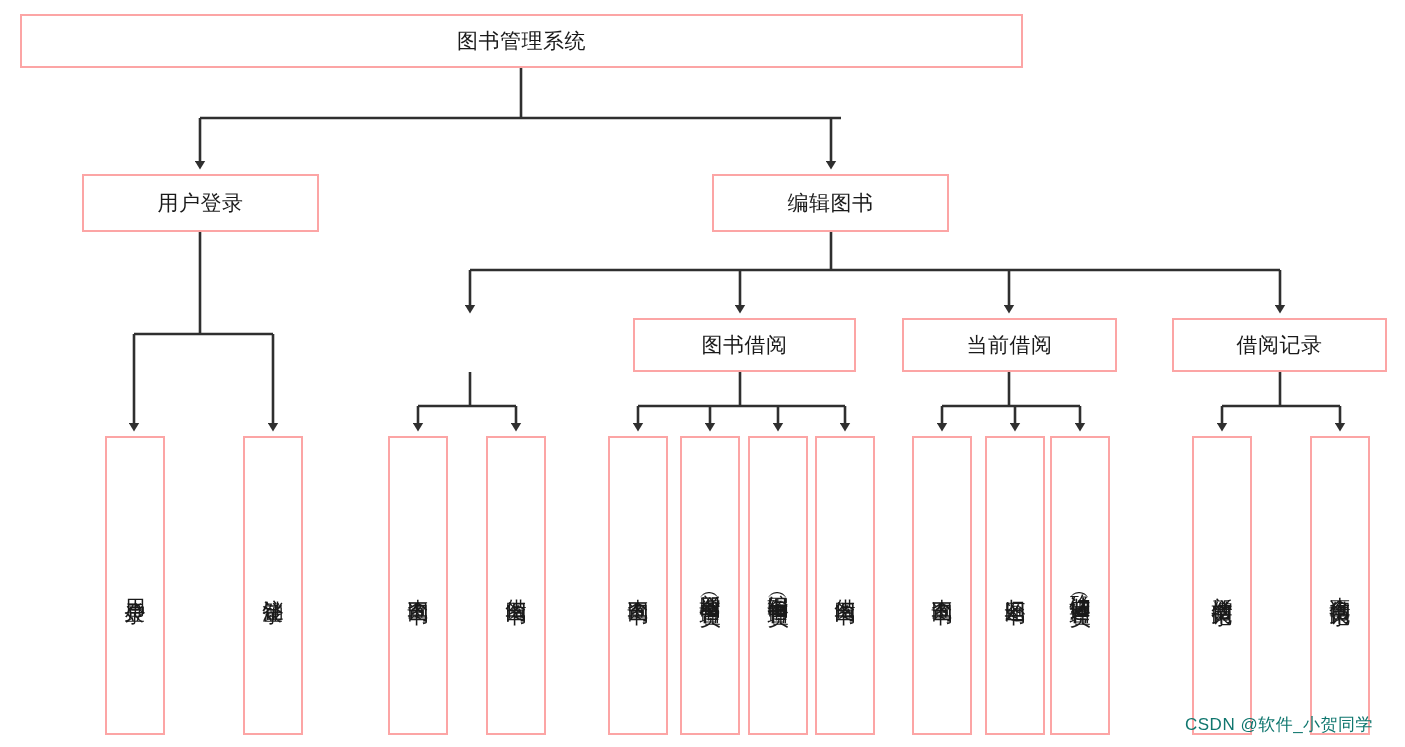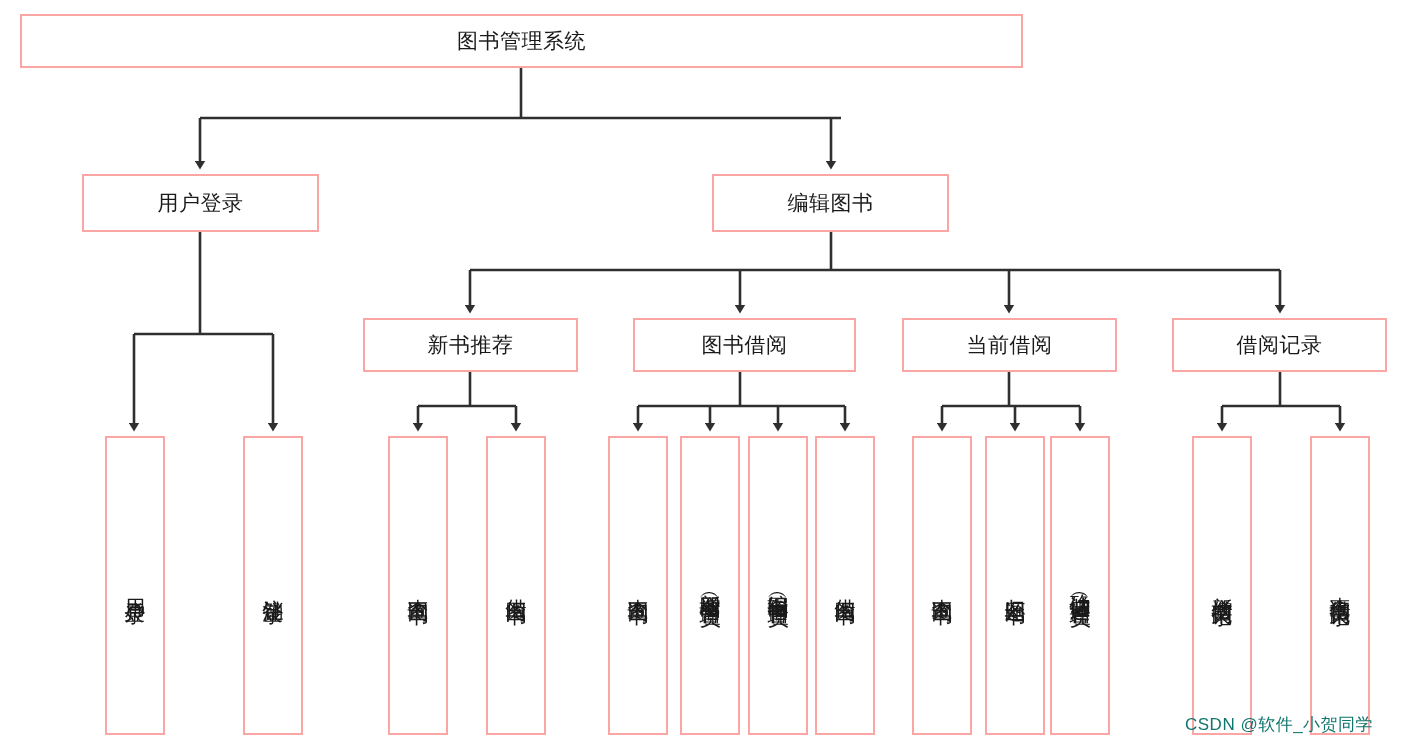--- a/index.html
+++ b/index.html
@@ -110,21 +110,20 @@
       <path d="M1222,406 L1222,424" marker-end="url(#arrow)"></path>
       <path d="M1340,406 L1340,424" marker-end="url(#arrow)"></path>
     </g>
   </svg>
 
   <div class="node node-h" style="left:20px; top:14px; width:1003px; height:54px;">图书管理系统</div>
 
   <div class="node node-h" style="left:82px; top:174px; width:237px; height:58px;">用户登录</div>
   <div class="node node-h" style="left:712px; top:174px; width:237px; height:58px;">编辑图书</div>
 
-  <div class="node node-h" style="left:363px; top:318px; width:215px; height:54px;">新书推荐</div>
   <div class="node node-h" style="left:633px; top:318px; width:223px; height:54px;">图书借阅</div>
   <div class="node node-h" style="left:902px; top:318px; width:215px; height:54px;">当前借阅</div>
   <div class="node node-h" style="left:1172px; top:318px; width:215px; height:54px;">借阅记录</div>
 
   <div class="node node-v" style="left:105px; top:436px; width:60px; height:299px;">用户登录</div>
   <div class="node node-v" style="left:243px; top:436px; width:60px; height:299px;">注销登录</div>
 
   <div class="node node-v" style="left:388px; top:436px; width:60px; height:299px;">查询图书</div>
   <div class="node node-v" style="left:486px; top:436px; width:60px; height:299px;">借阅图书</div>
 

